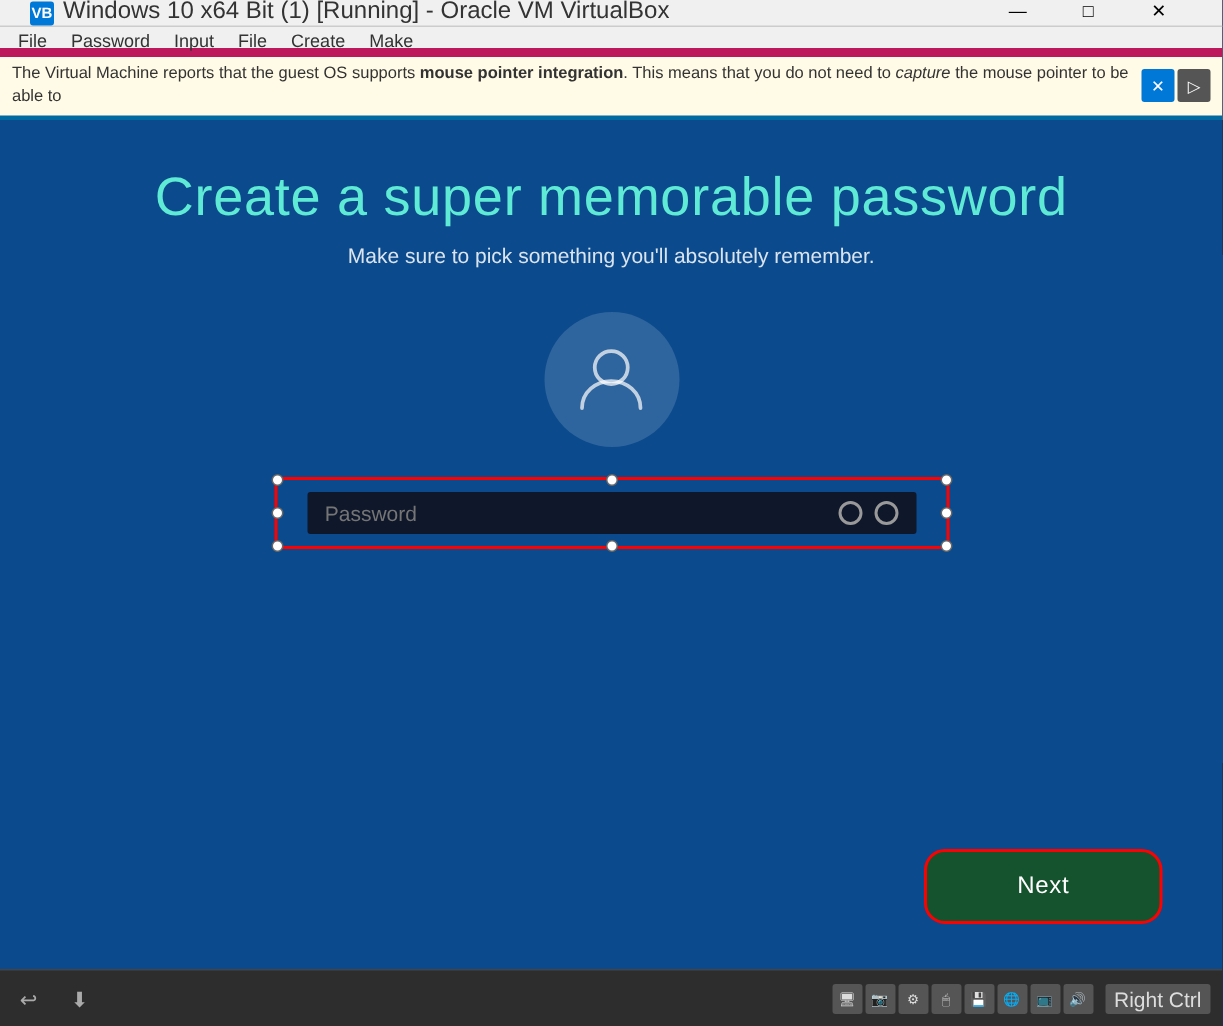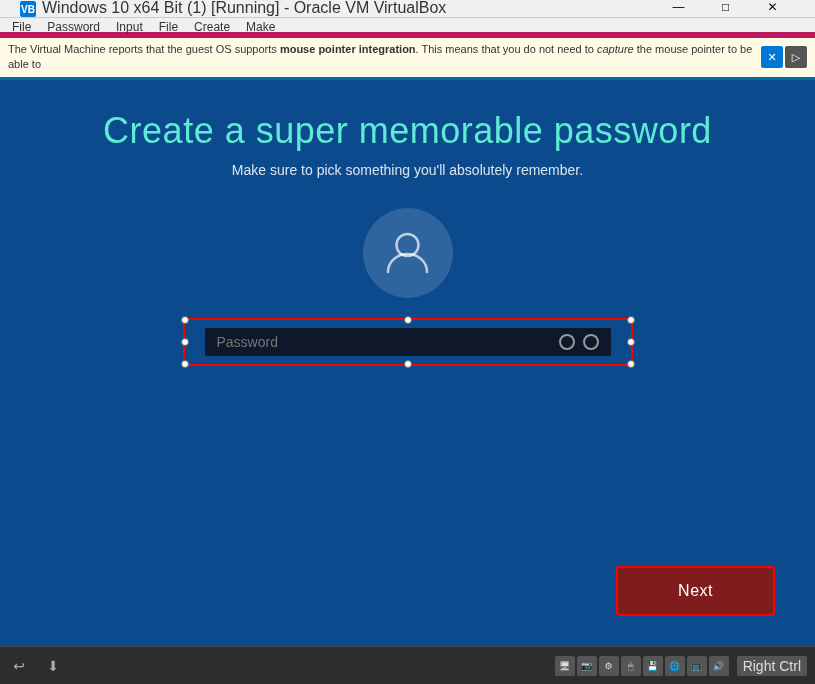--- a/index.html
+++ b/index.html
@@ -184,27 +184,27 @@
       display: flex; align-items: center; justify-content: center;
     }
 
     
     .next-btn-area {
       position: absolute;
       right: 40px;
       bottom: 30px;
     }
     .next-btn {
-      background: #7f1d1d;
+      background: #14532d;
       color: white;
       border: 2px solid red;
       padding: 14px 60px;
       font-size: 16px;
       cursor: pointer;
-      border-radius: 4px;
+      border-radius: 14px;
       letter-spacing: 0.5px;
     }
 
     
     .statusbar {
       height: 40px;
       background: #2d2d2d;
       display: flex;
       align-items: center;
       padding: 0 8px;

